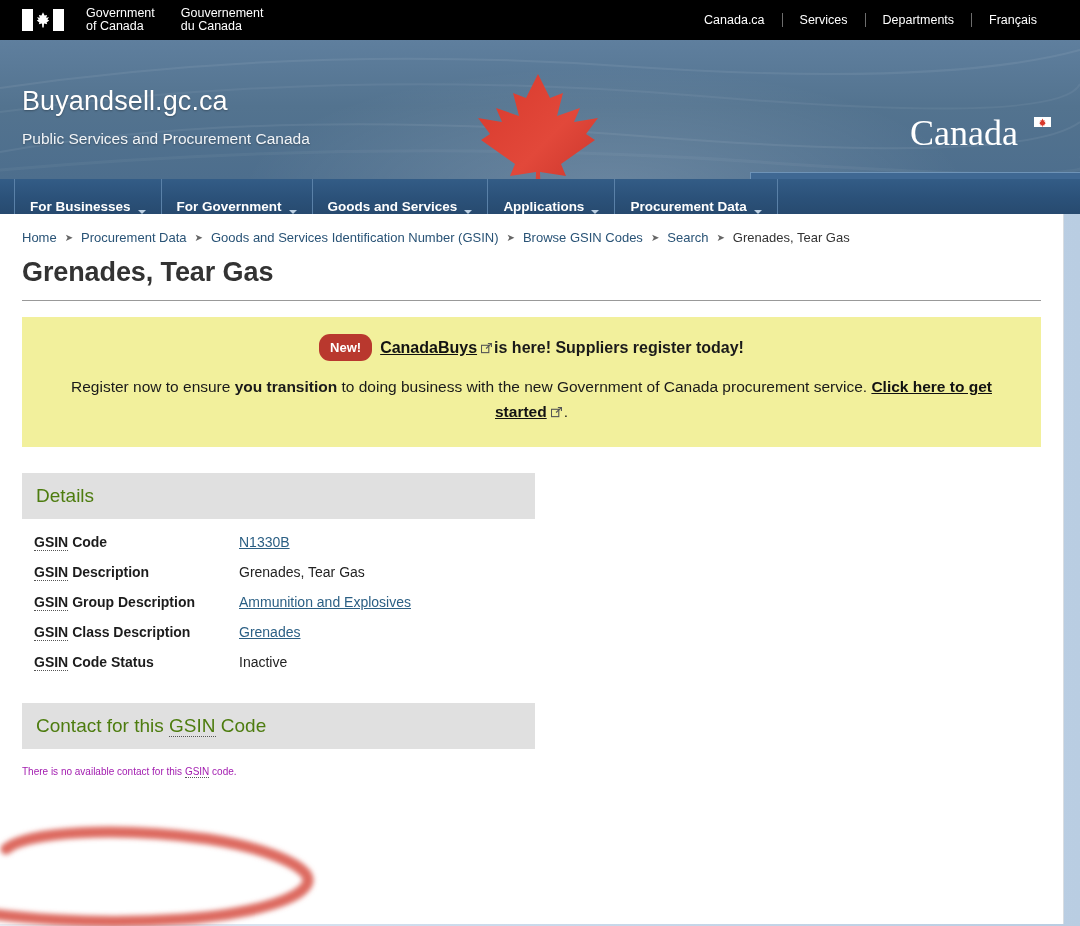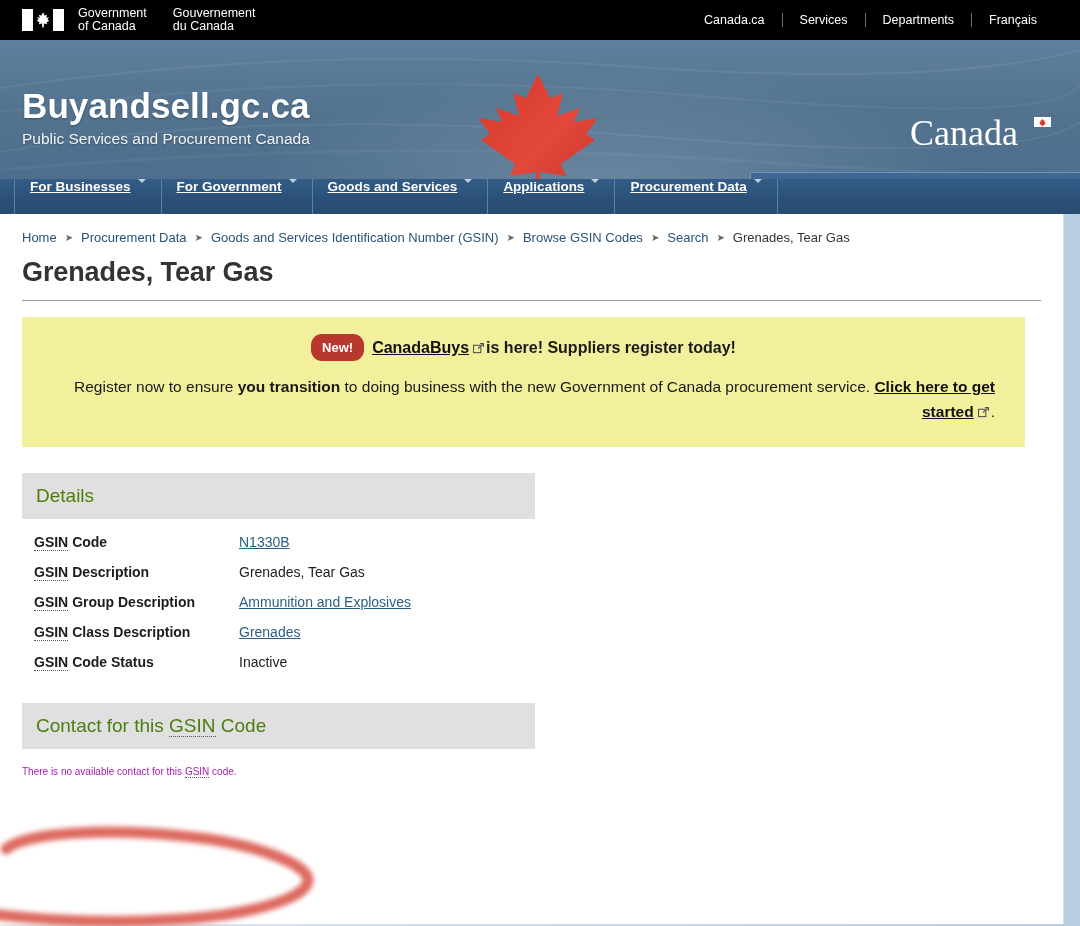--- a/index.html
+++ b/index.html
@@ -19,21 +19,21 @@
 
   
   .gc-bar {
     position: relative;
     height: 40px;
     background: #000000;
     display: flex;
     align-items: center;
     padding: 0 26px 0 22px;
   }
-  .gc-sig { display: flex; align-items: center; gap: 14px; justify-content: center; }
+  .gc-sig { display: flex; align-items: center; gap: 22px; justify-content: center; }
   .flag-mark {
     width: 42px; height: 22px;
     display: block;
   }
   .gc-words {
     display: flex; gap: 26px;
     color: #ffffff;
     font-size: 12.5px;
     line-height: 13px;
   }
@@ -68,24 +68,23 @@
   }
   .leaf-wrap {
     position: absolute;
     left: 458px; top: 32px;
     width: 160px; height: 124px;
   }
   .site-title {
     position: absolute;
     left: 22px; top: 46px;
     color: #ffffff;
-    font-size: 35px;
+    font-size: 27px;
     letter-spacing: .1px;
     text-shadow: 0 1px 2px rgba(0,0,0,.30);
-    font-weight: bold;
   }
   .site-sub {
     position: absolute;
     left: 22px; top: 90px;
     color: #f2f5f8;
     font-size: 15.5px;
     text-shadow: 0 1px 2px rgba(0,0,0,.30);
   }
   .wordmark {
     position: absolute;
@@ -109,30 +108,29 @@
   .mainnav {
     height: 35px;
     background: linear-gradient(to bottom, #335c86 0%, #2b5179 55%, #274a6f 100%);
     display: flex;
     align-items: stretch;
     position: relative;
     z-index: 6;
   }
   .mainnav .nav-item {
     display: flex;
-    align-items: flex-start;
+    align-items: flex-end;
     gap: 7px;
     padding: 0 15px;
     color: #ffffff;
     font-size: 13.5px;
     font-weight: bold;
     white-space: nowrap;
     border-right: 1px solid #5a81a8;
     cursor: pointer;
-    text-decoration: underline;
   }
   .mainnav .nav-item:first-child { border-left: 1px solid #5a81a8; margin-left: 14px; }
   .caret {
     width: 0; height: 0;
     border-left: 4px solid transparent;
     border-right: 4px solid transparent;
     border-top: 4px solid #bcd0e3;
   }
 
   
@@ -167,21 +165,21 @@
     padding: 0 0 12px 0;
     font-size: 27px;
     font-weight: bold;
     color: #333333;
     border-bottom: 1px solid #999999;
     letter-spacing: -0.1px;
   }
 
   
   .alert {
-    margin: 16px 16px 0 0;
+    margin: 16px 0 0 0;
     background: #f2f09c;
     padding: 18px 30px 22px 30px;
     text-align: center;
     font-size: 15.5px;
     color: #1a1a1a;
     line-height: 1.62;
   }
   .alert .line1 { font-weight: bold; font-size: 16px; }
   .badge-new {
     display: inline-block;
@@ -194,21 +192,21 @@
     margin-right: 8px;
     vertical-align: middle;
     position: relative;
     top: -1px;
   }
   .alert a {
     color: #121212;
     text-decoration: underline;
     font-weight: bold;
   }
-  .alert .line2 { margin-top: 12px; font-weight: normal; text-align: right; }
+  .alert .line2 { margin-top: 12px; font-weight: normal; }
   .alert .line2 b { font-weight: bold; }
   .ext-icon {
     display: inline-block;
     width: 11px; height: 11px;
     margin: 0 2px 0 4px;
     vertical-align: baseline;
     position: relative;
     top: 1px;
   }
 

